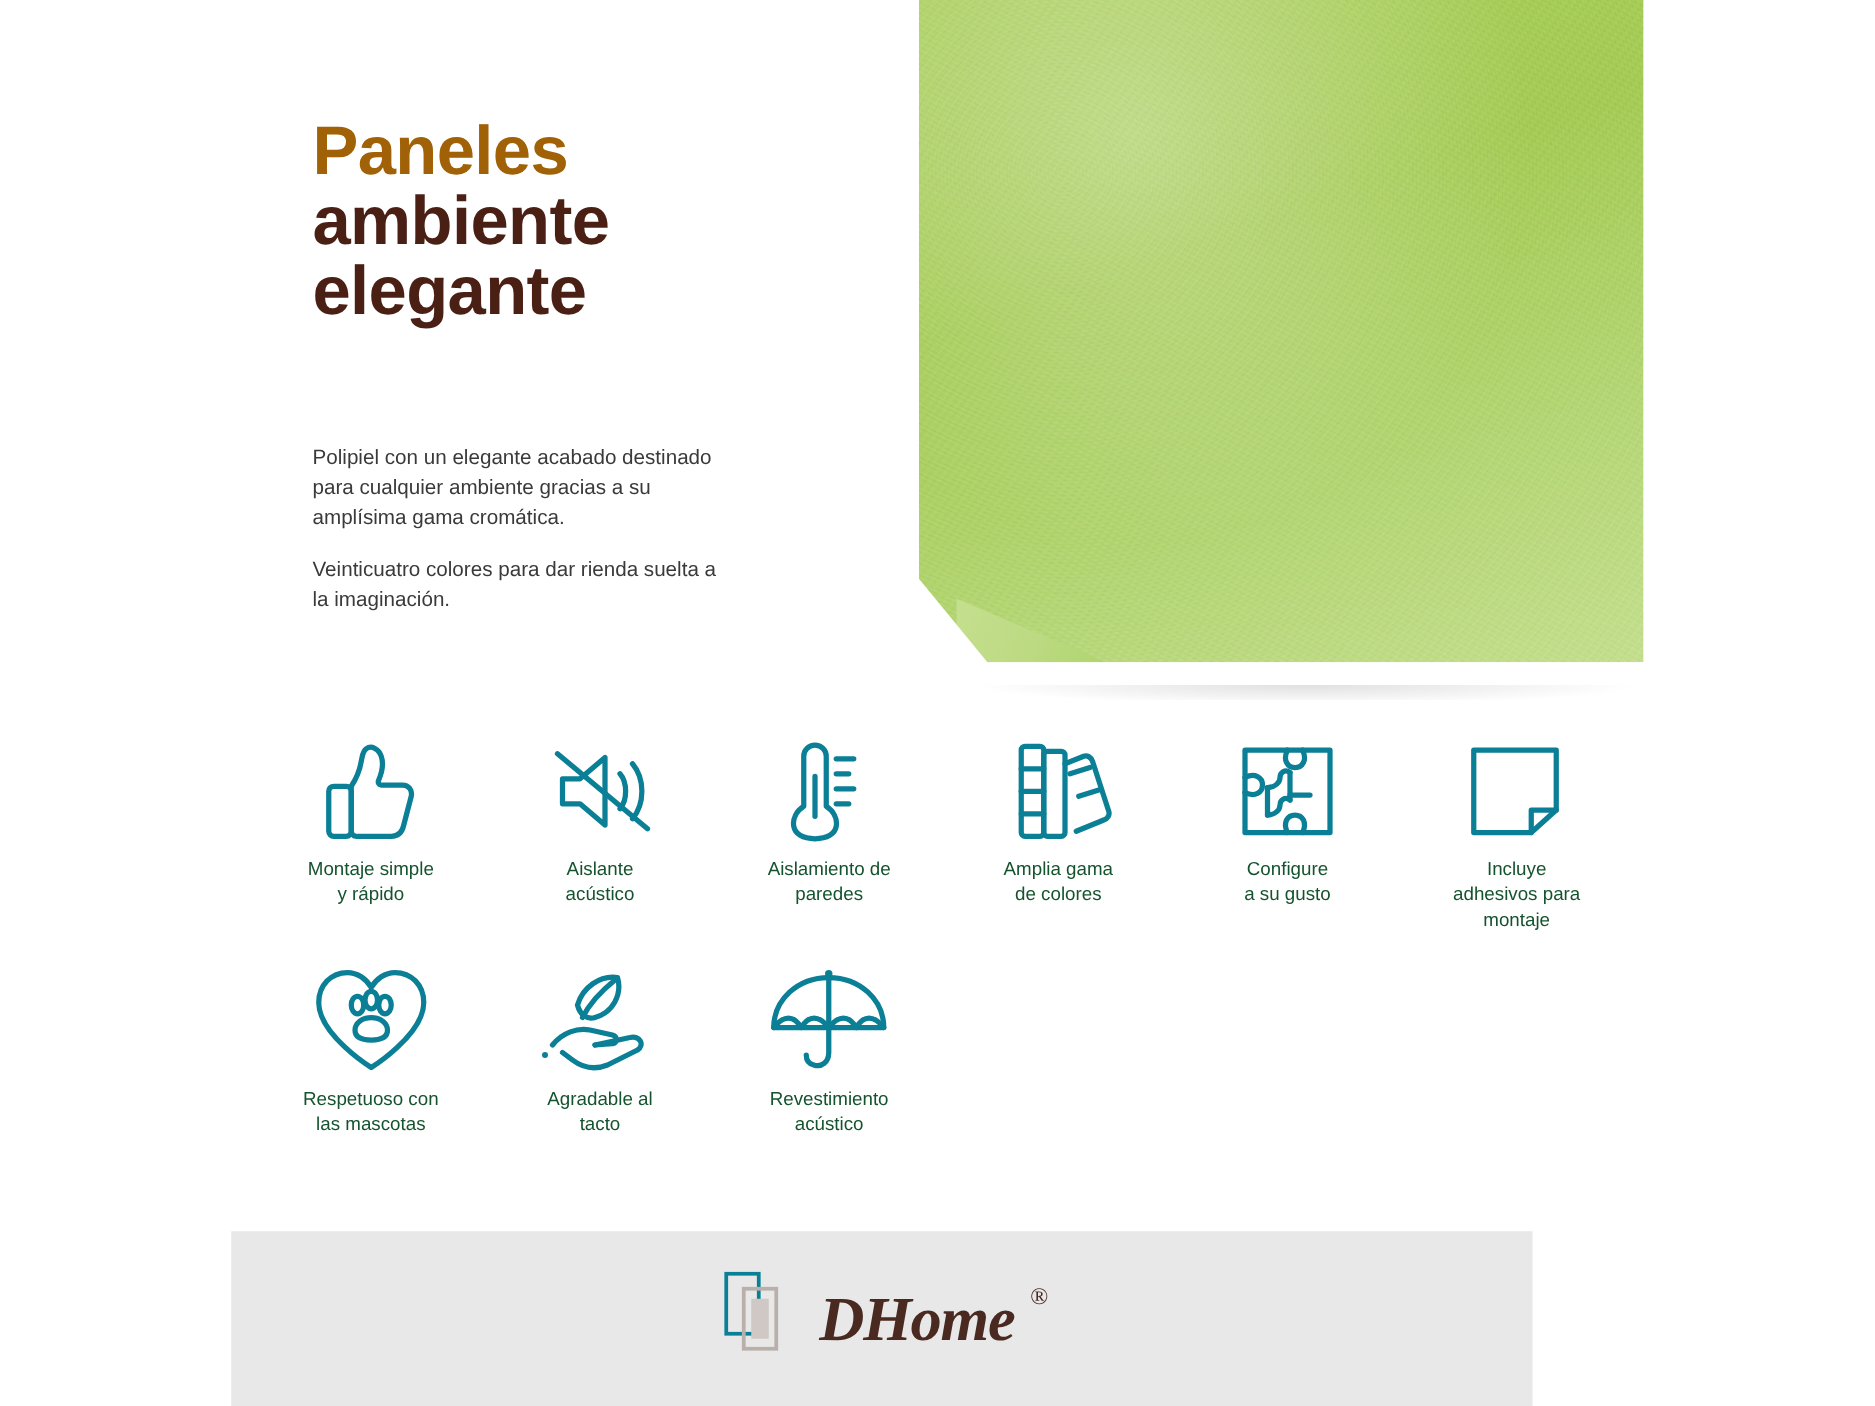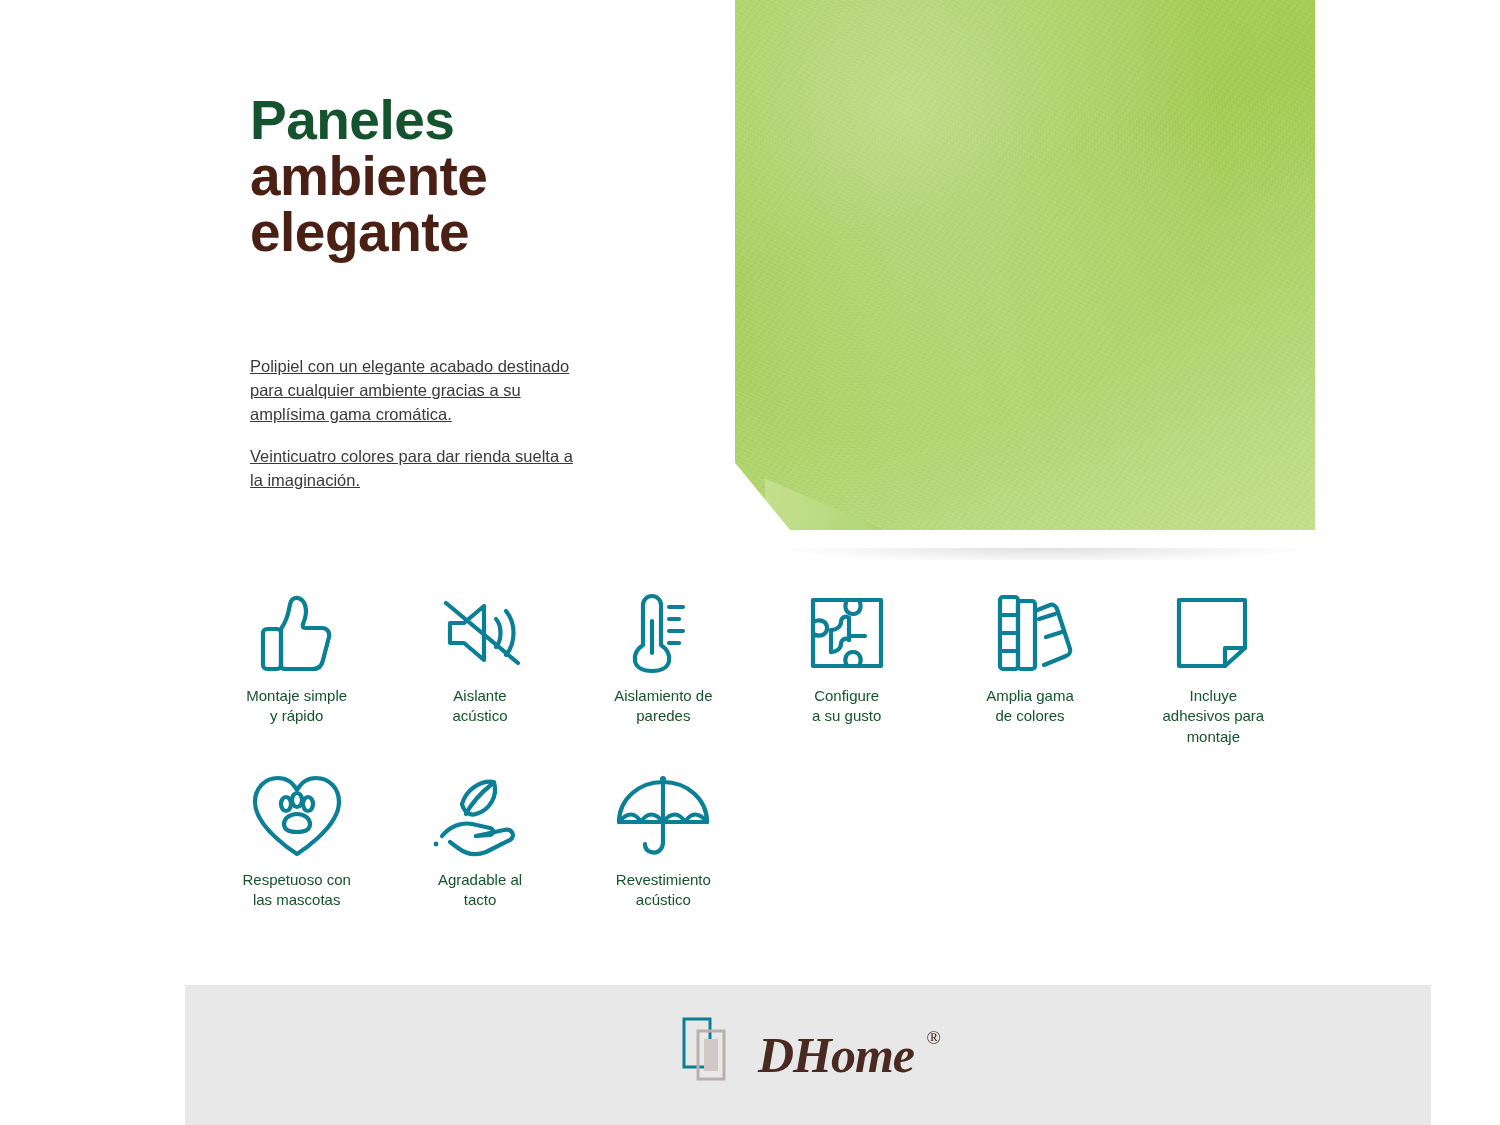--- a/index.html
+++ b/index.html
@@ -84,34 +84,34 @@
   }
   .headline .l1,
   .headline .l2,
   .headline .l3 {
     font-size: 55px;
     font-weight: 700;
     line-height: 1.02;
     letter-spacing: -0.5px;
     margin: 0;
   }
-  .headline .l1 { color: #14532d; }
+  .headline .l1 { color: #a16207; }
   .headline .l2, .headline .l3 { color: #4a1f14; }
 
   
   .copy {
     position: absolute;
     left: 250px;
     top: 355px;
     width: 330px;
     color: #3a3a3a;
     font-size: 16.5px;
     line-height: 1.45;
   }
-  .copy p { margin: 0 0 18px 0; text-decoration: underline; }
+  .copy p { margin: 0 0 18px 0; }
   .copy p:last-child { margin-bottom: 0; }
 
   
   .features {
     position: absolute;
     left: 205px;
     top: 585px;
     width: 1100px;
     display: grid;
     grid-template-columns: repeat(6, 1fr);
@@ -140,21 +140,21 @@
     color: #14532d;
     max-width: 150px;
     white-space: pre-line;
   }
 
   
   .footer {
     position: absolute;
     left: 185px;
     top: 985px;
-    width: 1246px;
+    width: 1041px;
     height: 140px;
     background: #e8e8e8;
     display: flex;
     align-items: center;
     justify-content: center;
   }
   .brand {
     display: flex;
     align-items: center;
     gap: 14px;
@@ -239,57 +239,57 @@
           <path d="M44 54 L44 14 C44 9 40 5 35 5 C30 5 26 9 26 14 L26 54 C20 58 17 64 18 70 C19 76 25 80 35 80 C45 80 51 76 52 70 C53 64 50 58 44 54 Z"></path>
           <line x1="35" y1="30" x2="35" y2="62"></line>
           <line x1="52" y1="16" x2="66" y2="16"></line>
           <line x1="52" y1="28" x2="62" y2="28"></line>
           <line x1="52" y1="40" x2="66" y2="40"></line>
           <line x1="52" y1="52" x2="62" y2="52"></line>
         </svg>
       </span>
       <span class="cap">Aislamiento de
 paredes</span>
+    </div>
+
+    <div class="feature">
+      <span class="ico">
+        <svg width="92" height="84" viewBox="0 0 92 84" fill="none" stroke="#0b7f96" stroke-width="4.2" stroke-linecap="round" stroke-linejoin="round">
+          <rect x="16" y="6" width="18" height="72" rx="3"></rect>
+          <rect x="34" y="10" width="17" height="68" rx="3"></rect>
+          <path d="M51 20 L66 14 C69 13 72 15 73 18 L86 58 C87 61 85 64 82 65 L60 74"></path>
+          <line x1="16" y1="24" x2="34" y2="24"></line>
+          <line x1="16" y1="42" x2="34" y2="42"></line>
+          <line x1="16" y1="60" x2="34" y2="60"></line>
+          <line x1="55" y1="28" x2="71" y2="23"></line>
+          <line x1="62" y1="46" x2="78" y2="41"></line>
+        </svg>
+      </span>
+      <span class="cap">Amplia gama
+de colores</span>
     </div>
 
     <div class="feature">
       <span class="ico">
         <svg width="92" height="82" viewBox="0 0 92 82" fill="none" stroke="#0b7f96" stroke-width="4.2" stroke-linecap="round" stroke-linejoin="round">
           <rect x="12" y="8" width="68" height="66"></rect>
           <path d="M12 30 C20 26 26 30 26 36 C26 42 20 46 12 42"></path>
           <path d="M46 8 C42 16 46 22 52 22 C58 22 62 16 58 8"></path>
           <path d="M46 74 C42 66 46 60 52 60 C58 60 62 66 58 74"></path>
           <path d="M30 38 L30 60"></path>
           <path d="M30 38 C36 38 40 34 40 30 C40 26 44 23 48 26"></path>
           <path d="M30 60 C36 60 40 56 40 52 C40 48 44 45 48 48"></path>
           <path d="M48 26 L48 48"></path>
           <path d="M48 44 L64 44"></path>
         </svg>
       </span>
       <span class="cap">Configure
 a su gusto</span>
     </div>
 
-    <div class="feature">
-      <span class="ico">
-        <svg width="92" height="84" viewBox="0 0 92 84" fill="none" stroke="#0b7f96" stroke-width="4.2" stroke-linecap="round" stroke-linejoin="round">
-          <rect x="16" y="6" width="18" height="72" rx="3"></rect>
-          <rect x="34" y="10" width="17" height="68" rx="3"></rect>
-          <path d="M51 20 L66 14 C69 13 72 15 73 18 L86 58 C87 61 85 64 82 65 L60 74"></path>
-          <line x1="16" y1="24" x2="34" y2="24"></line>
-          <line x1="16" y1="42" x2="34" y2="42"></line>
-          <line x1="16" y1="60" x2="34" y2="60"></line>
-          <line x1="55" y1="28" x2="71" y2="23"></line>
-          <line x1="62" y1="46" x2="78" y2="41"></line>
-        </svg>
-      </span>
-      <span class="cap">Amplia gama
-de colores</span>
-    </div>
-
 
     <div class="feature">
       <span class="ico">
         <svg width="92" height="82" viewBox="0 0 92 82" fill="none" stroke="#0b7f96" stroke-width="4.2" stroke-linecap="round" stroke-linejoin="round">
           <path d="M12 8 L78 8 L78 56 L58 74 L12 74 Z"></path>
           <path d="M78 56 L58 56 L58 74"></path>
         </svg>
       </span>
       <span class="cap">Incluye
 adhesivos para

